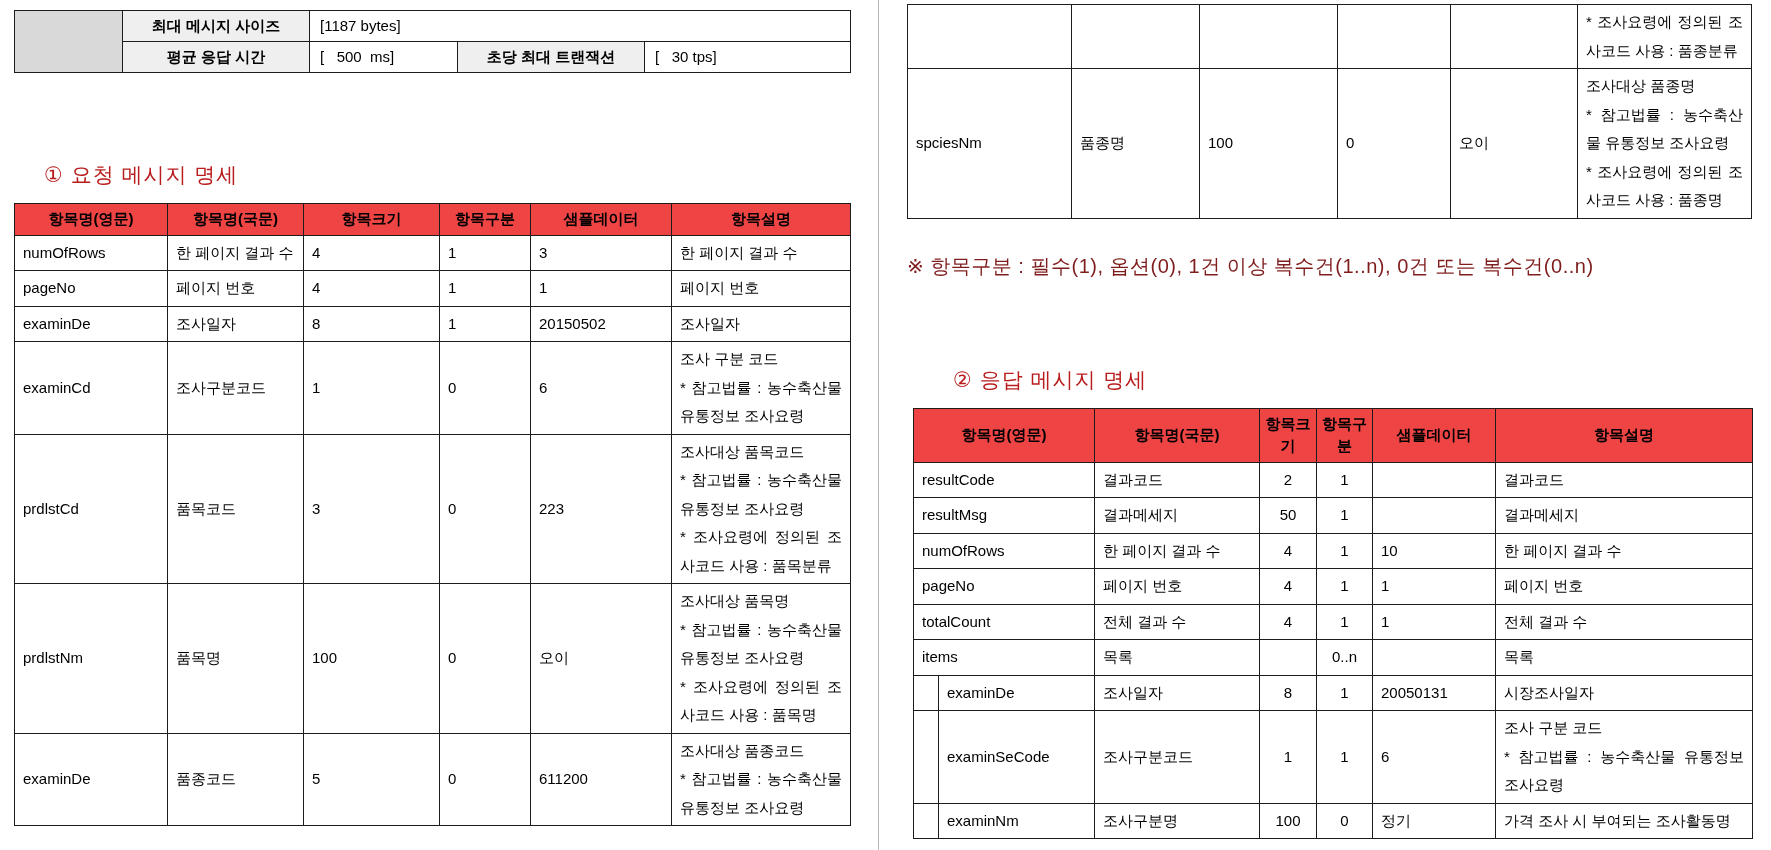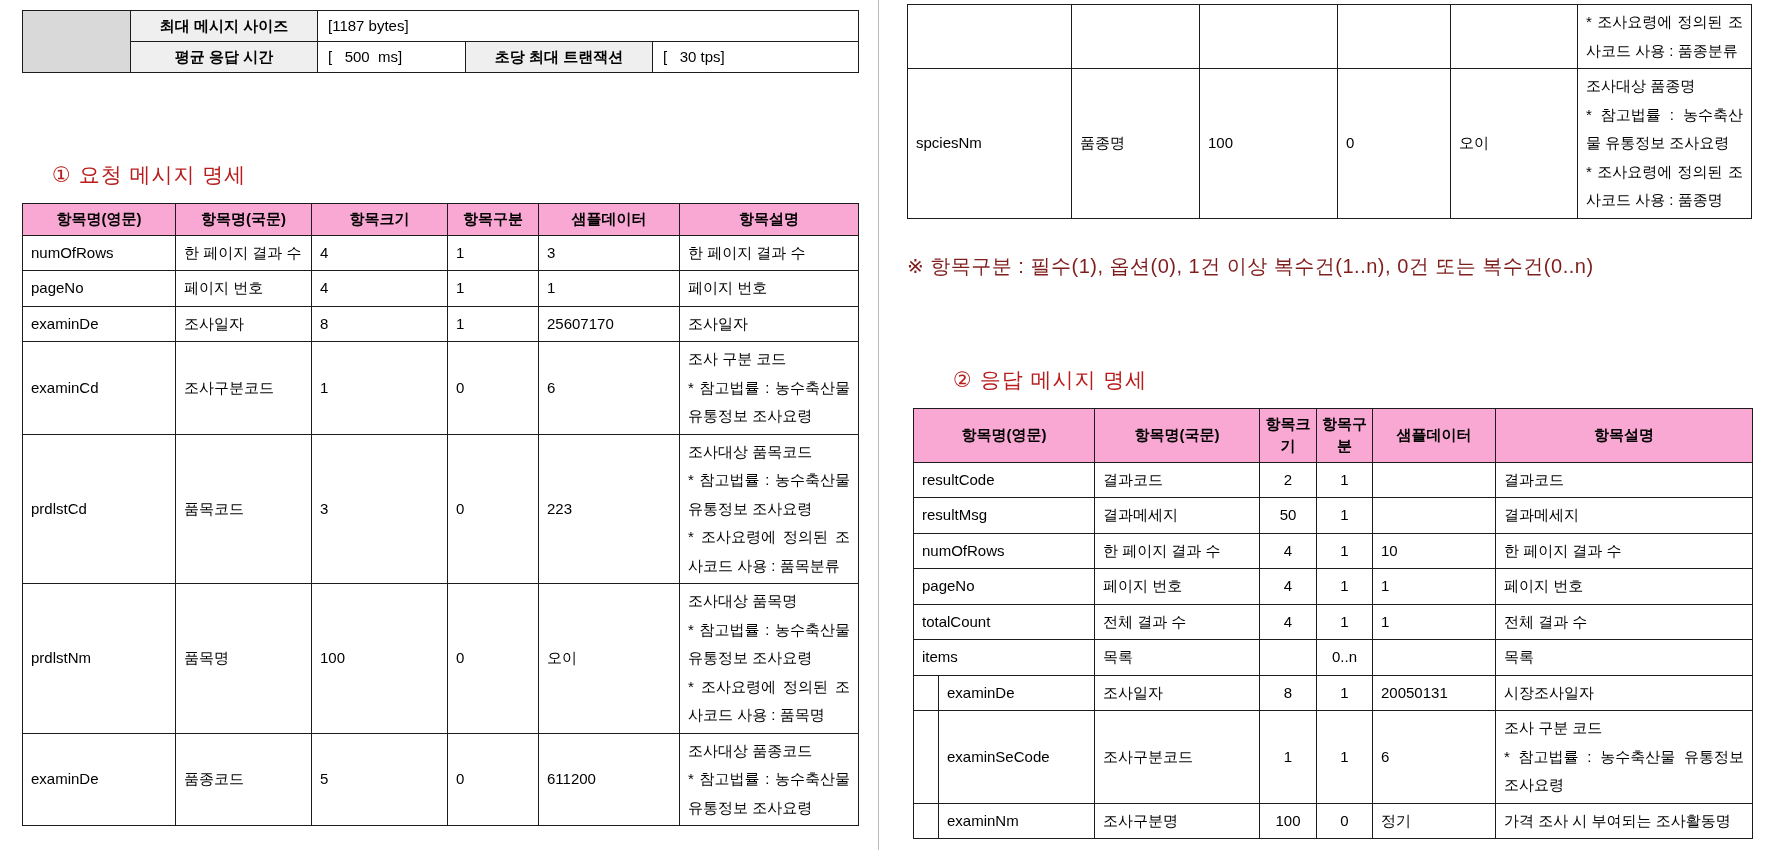--- a/index.html
+++ b/index.html
@@ -5,41 +5,41 @@
   * { margin:0; padding:0; box-sizing:border-box; }
   html, body { background:#ffffff; }
   body {
     width:1771px; height:850px;
     font-family:"Liberation Sans", "DejaVu Sans", sans-serif;
     color:#000;
   }
   .page { position:relative; width:1771px; height:850px; overflow:hidden; background:#fff; }
   .page-divider { position:absolute; left:878px; top:0; width:1px; height:850px; background:#b9b9b9; }
 
-  .left-col  { position:absolute; left:22px; top:10px;  width:836px; }
+  .left-col  { position:absolute; left:14px; top:10px;  width:836px; }
   .right-col { position:absolute; left:907px; top:4px; width:845px; }
 
   table { border-collapse:collapse; table-layout:fixed; }
   td, th { border:1px solid #1c1c1c; font-size:15px; vertical-align:middle; overflow:hidden; }
 
   
   .summary-table { width:836px; }
   .summary-table td { height:31px; padding:2px 10px; line-height:1.3; }
   .summary-table .lbl { text-align:center; font-weight:700; background:#efefef; }
   .summary-table .corner { background:#d9d9d9; }
   .summary-table .val { white-space:pre; text-align:left; }
 
   
   .section-heading { font-size:21px; letter-spacing:1px; color:#b91c1c; }
   .h-request  { margin:88px 0 14px 30px; }
   .h-response { margin:86px 0 14px 46px; }
 
   
   .spec-table td { padding:3px 8px; line-height:1.9; text-align:left; }
-  .spec-table th { background:#f9a8d4; font-weight:700; text-align:center; padding:4px 2px; line-height:1.5; word-break:break-all; }
+  .spec-table th { background:#ef4444; font-weight:700; text-align:center; padding:4px 2px; line-height:1.5; word-break:break-all; }
   .spec-table .desc { white-space:pre-line; word-break:break-all; text-align:justify; }
   .spec-table .kr   { text-align:justify; word-break:break-all; }
   .spec-table .ctr  { text-align:center; }
 
   .request-table { width:836px; }
   .cont-table    { width:844px; }
   .response-table{ width:839px; margin-left:6px; }
 
   .type-note { margin-top:34px; font-size:20px; letter-spacing:0.5px; color:#7f1d1d; }
 </style>
@@ -110,21 +110,21 @@
           <td>4</td>
           <td>1</td>
           <td>1</td>
           <td class="desc">페이지 번호</td>
         </tr>
         <tr>
           <td>examinDe</td>
           <td class="kr">조사일자</td>
           <td>8</td>
           <td>1</td>
-          <td>25607170</td>
+          <td>20150502</td>
           <td class="desc">조사일자</td>
         </tr>
         <tr>
           <td>examinCd</td>
           <td class="kr">조사구분코드</td>
           <td>1</td>
           <td>0</td>
           <td>6</td>
           <td class="desc">조사 구분 코드
 * 참고법률 : 농수축산물 유통정보 조사요령</td>

